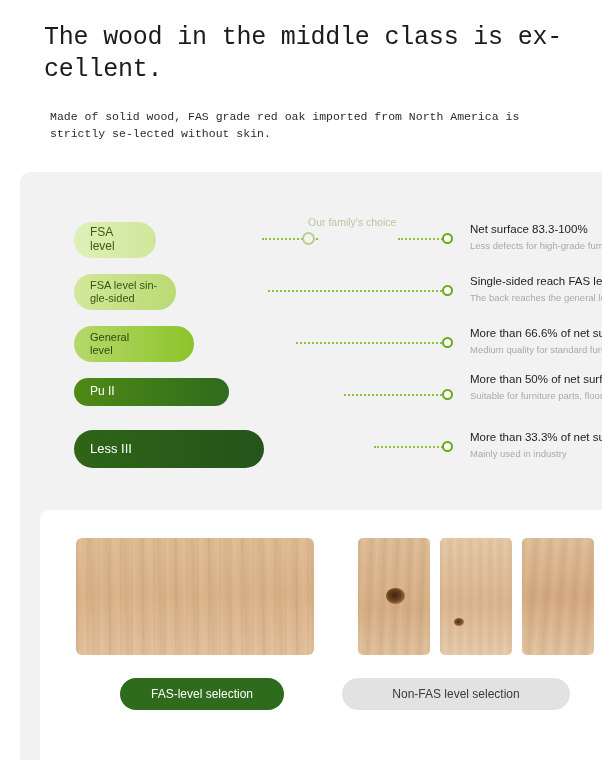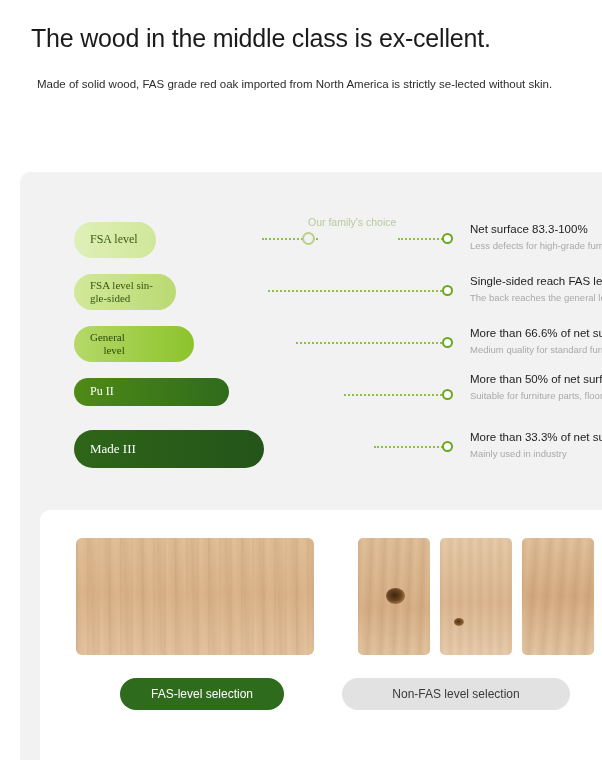--- a/index.html
+++ b/index.html
@@ -15,21 +15,22 @@
     overflow: hidden;
   }
   .page {
     position: relative;
     width: 602px;
     height: 760px;
   }
 
   
   .header {
-    padding: 22px 34px 0 31px;
+    padding: 22px 34px 0 44px;
+    font-family: Liberation Mono, monospace;
   }
   .headline {
     font-size: 25px;
     line-height: 1.28;
     font-weight: 400;
     color: #1b1b1b;
     letter-spacing: -0.2px;
     margin: 0;
   }
   .subhead {
@@ -69,21 +70,20 @@
     top: 8px;
     height: 36px;
     border-radius: 18px;
     display: flex;
     align-items: center;
     padding: 0 16px;
     box-sizing: border-box;
     font-size: 12px;
     line-height: 1.15;
     white-space: pre-line;
-    font-family: Liberation Serif, serif;
   }
   .pill.w1 { width: 82px; }
   .pill.w2 { width: 102px; }
   .pill.w3 { width: 120px; }
   .pill.w4 { width: 155px; }
   .pill.w5 { width: 190px; }
 
   .dots {
     position: absolute;
     top: 24px;
@@ -262,42 +262,42 @@
 gle-sided</div>
         <div class="dots" style="left:212px; width:178px;"></div>
         <div class="endnode" style="left:386px;"></div>
         <div class="rtext">
           <div class="rtitle">Single-sided reach FAS level</div>
           <div class="rsub">The back reaches the general level</div>
         </div>
       </div>
 
       <div class="grade-row">
-        <div class="pill w3" style="background:linear-gradient(90deg,#b5d96a,#8cc32a); color:#2b4a0b; font-size:11px;text-align:right;">General
+        <div class="pill w3" style="background:linear-gradient(90deg,#b5d96a,#8cc32a); color:#2b4a0b; font-size:11px;">General
 level</div>
         <div class="dots" style="left:240px; width:150px;"></div>
         <div class="endnode" style="left:386px;"></div>
         <div class="rtext">
           <div class="rtitle">More than 66.6% of net surface</div>
           <div class="rsub">Medium quality for standard furniture</div>
         </div>
       </div>
 
       <div class="grade-row">
         <div class="pill w4" style="background:linear-gradient(90deg,#4f8a16,#2f6b1c); color:#ffffff; height:28px; border-radius:19px;">Pu II</div>
         <div class="dots" style="left:288px; width:102px;"></div>
         <div class="endnode" style="left:386px;"></div>
         <div class="rtext" style="top:2px;">
           <div class="rtitle">More than 50% of net surface</div>
           <div class="rsub">Suitable for furniture parts, floor strips</div>
         </div>
       </div>
 
       <div class="grade-row">
-        <div class="pill w5" style="background:linear-gradient(90deg,#2e6518,#24541a); color:#ffffff; height:38px; border-radius:19px; font-size:13px;">Made III</div>
+        <div class="pill w5" style="background:linear-gradient(90deg,#2e6518,#24541a); color:#ffffff; height:38px; border-radius:19px; font-size:13px;">Less III</div>
         <div class="dots" style="left:318px; width:72px;"></div>
         <div class="endnode" style="left:386px;"></div>
         <div class="rtext">
           <div class="rtitle">More than 33.3% of net surface</div>
           <div class="rsub">Mainly used in industry</div>
         </div>
       </div>
 
     </div>
 

